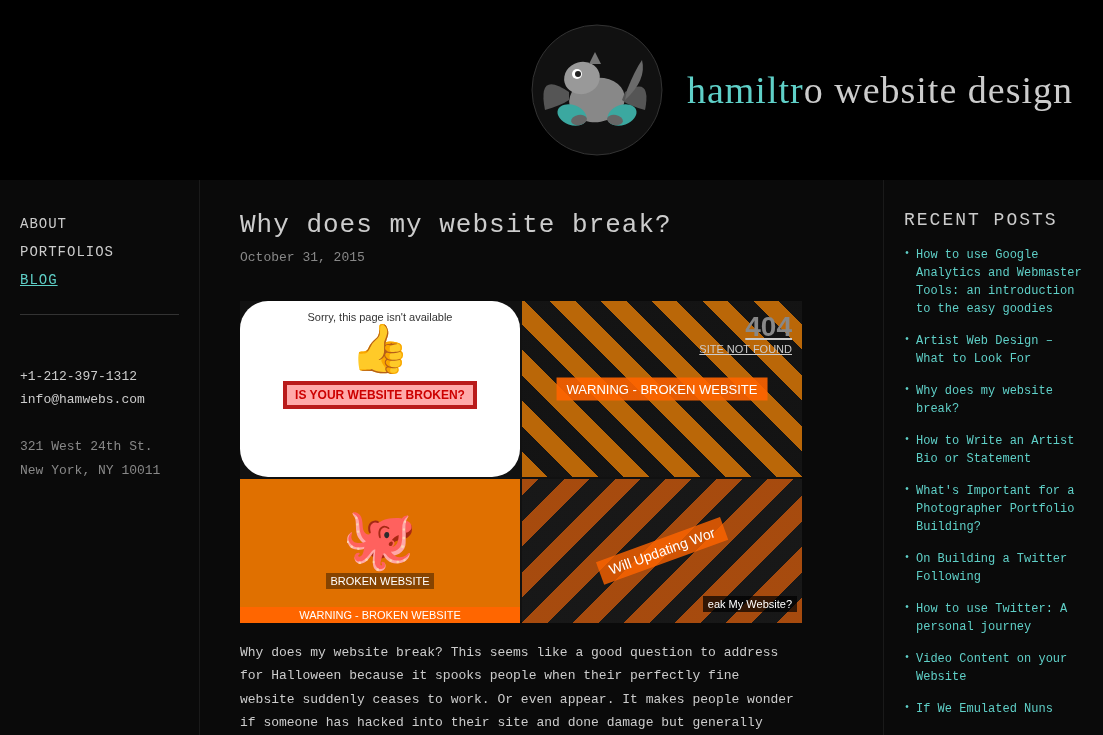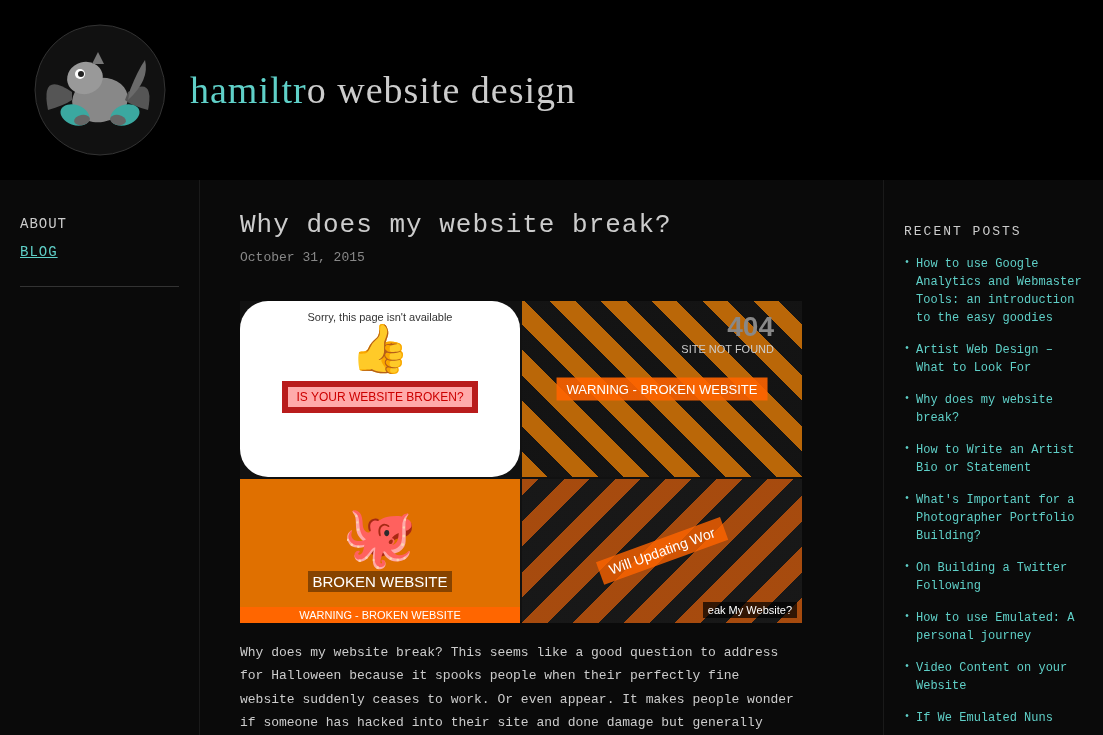--- a/index.html
+++ b/index.html
@@ -10,20 +10,21 @@
       font-size: 14px;
     }
 
     
     #header {
       background-color: #000;
       display: flex;
       align-items: center;
       padding: 20px 30px;
       min-height: 140px;
+      justify-content: flex-end;
     }
     #header-logo {
       width: 140px;
       height: 140px;
       flex-shrink: 0;
       position: relative;
     }
     #header-logo svg {
       width: 140px;
       height: 140px;
@@ -130,25 +131,24 @@
     #right-sidebar {
       width: 220px;
       flex-shrink: 0;
       padding: 30px 20px;
       background-color: #0a0a0a;
       border-left: 1px solid #1a1a1a;
     }
     #recent-posts-title {
       color: #cccccc;
       font-family: 'Courier New', Courier, monospace;
-      font-size: 13px;
+      font-size: 18px;
       letter-spacing: 2px;
       margin-bottom: 16px;
       text-transform: uppercase;
-      margin-top: 14px;
     }
     .recent-post-item {
       display: flex;
       align-items: flex-start;
       margin-bottom: 14px;
       cursor: pointer;
     }
     .recent-post-bullet {
       color: #5fd0c8;
       margin-right: 6px;
@@ -198,25 +198,25 @@
     }
     .bi-tl-fb {
       font-size: 48px;
       color: #3b5998;
       line-height: 1;
     }
     .bi-tl-broken {
       color: #cc0000;
       font-size: 12px;
       font-family: Arial, sans-serif;
-      font-weight: normal;
+      font-weight: bold;
       text-align: center;
       background: #ffaaaa;
       padding: 3px 8px;
-      border: 6px solid #b91c1c;
+      border: 4px solid #b91c1c;
     }
     .bi-top-right {
       background: #1a1a1a;
       position: relative;
       overflow: hidden;
     }
     .bi-tr-stripes {
       width: 100%;
       height: 100%;
       background-image: repeating-linear-gradient(
@@ -235,25 +235,26 @@
       color: #fff;
       font-family: Impact, Arial, sans-serif;
       font-size: 13px;
       padding: 4px 10px;
       text-align: center;
       white-space: nowrap;
     }
     .bi-tr-404 {
       position: absolute;
       top: 10px;
-      right: 28px;
+      right: 10px;
       color: #cccccc;
       font-family: Arial, sans-serif;
       font-size: 11px;
       text-align: right;
+      text-decoration: underline;
     }
     .bi-tr-404-big {
       font-size: 28px;
       font-weight: bold;
       color: #888;
       display: block;
     }
     .bi-bottom-left {
       background: #e07000;
       display: flex;
@@ -263,21 +264,21 @@
       position: relative;
       overflow: hidden;
     }
     .bi-bl-monster {
       font-size: 60px;
       line-height: 1;
     }
     .bi-bl-text {
       color: #fff;
       font-family: Impact, Arial, sans-serif;
-      font-size: 15px;
+      font-size: 11px;
       background: rgba(0,0,0,0.4);
       padding: 2px 4px;
     }
     .bi-bottom-right {
       background: #222;
       position: relative;
       overflow: hidden;
     }
     .bi-br-stripes {
       width: 100%;
@@ -296,21 +297,21 @@
       transform: translate(-50%, -50%) rotate(-20deg);
       color: #fff;
       font-family: Impact, Arial, sans-serif;
       font-size: 14px;
       white-space: nowrap;
       background: rgba(255,100,0,0.8);
       padding: 4px 10px;
     }
     .bi-br-text2 {
       position: absolute;
-      bottom: 5px;
+      bottom: 11px;
       right: 5px;
       color: #fff;
       font-family: Impact, Arial, sans-serif;
       font-size: 11px;
       background: rgba(0,0,0,0.7);
       padding: 2px 5px;
       text-align: center;
     }
     .bi-bl-warning {
       position: absolute;
@@ -360,23 +361,31 @@
       <span class="brand">hamiltr</span><span class="rest">o website design</span>
     </div>
   </div>
 </div>
 
 <div id="layout">
 
   <div id="sidebar">
     <nav>
       <a class="nav-item">ABOUT</a>
+      <a class="nav-item">PORTFOLIOS</a>
       <a class="nav-item active">BLOG</a>
     </nav>
     <hr id="sidebar-divider">
+    <div id="sidebar-contact">
+      <div class="phone">+1-212-397-1312</div>
+      <div class="email">info@hamwebs.com</div>
+      <br>
+      <div>321 West 24th St.</div>
+      <div>New York, NY 10011</div>
+    </div>
   </div>
 
   <div id="main">
     <h1 id="post-title">Why does my website break?</h1>
     <div id="post-date">October 31, 2015</div>
 
     <div class="broken-img-container">
 
       <div class="bi-cell bi-top-left">
         <div class="bi-tl-sorry">Sorry, this page isn't available</div>
@@ -432,21 +441,21 @@
         <div class="recent-post-item">
           <span class="recent-post-bullet">•</span>
           <a class="recent-post-link">What's Important for a Photographer Portfolio Building?</a>
         </div>
         <div class="recent-post-item">
           <span class="recent-post-bullet">•</span>
           <a class="recent-post-link">On Building a Twitter Following</a>
         </div>
         <div class="recent-post-item">
           <span class="recent-post-bullet">•</span>
-          <a class="recent-post-link">How to use Emulated: A personal journey</a>
+          <a class="recent-post-link">How to use Twitter: A personal journey</a>
         </div>
         <div class="recent-post-item">
           <span class="recent-post-bullet">•</span>
           <a class="recent-post-link">Video Content on your Website</a>
         </div>
         <div class="recent-post-item">
           <span class="recent-post-bullet">•</span>
           <a class="recent-post-link">If We Emulated Nuns</a>
         </div>
         <div class="recent-post-item">

